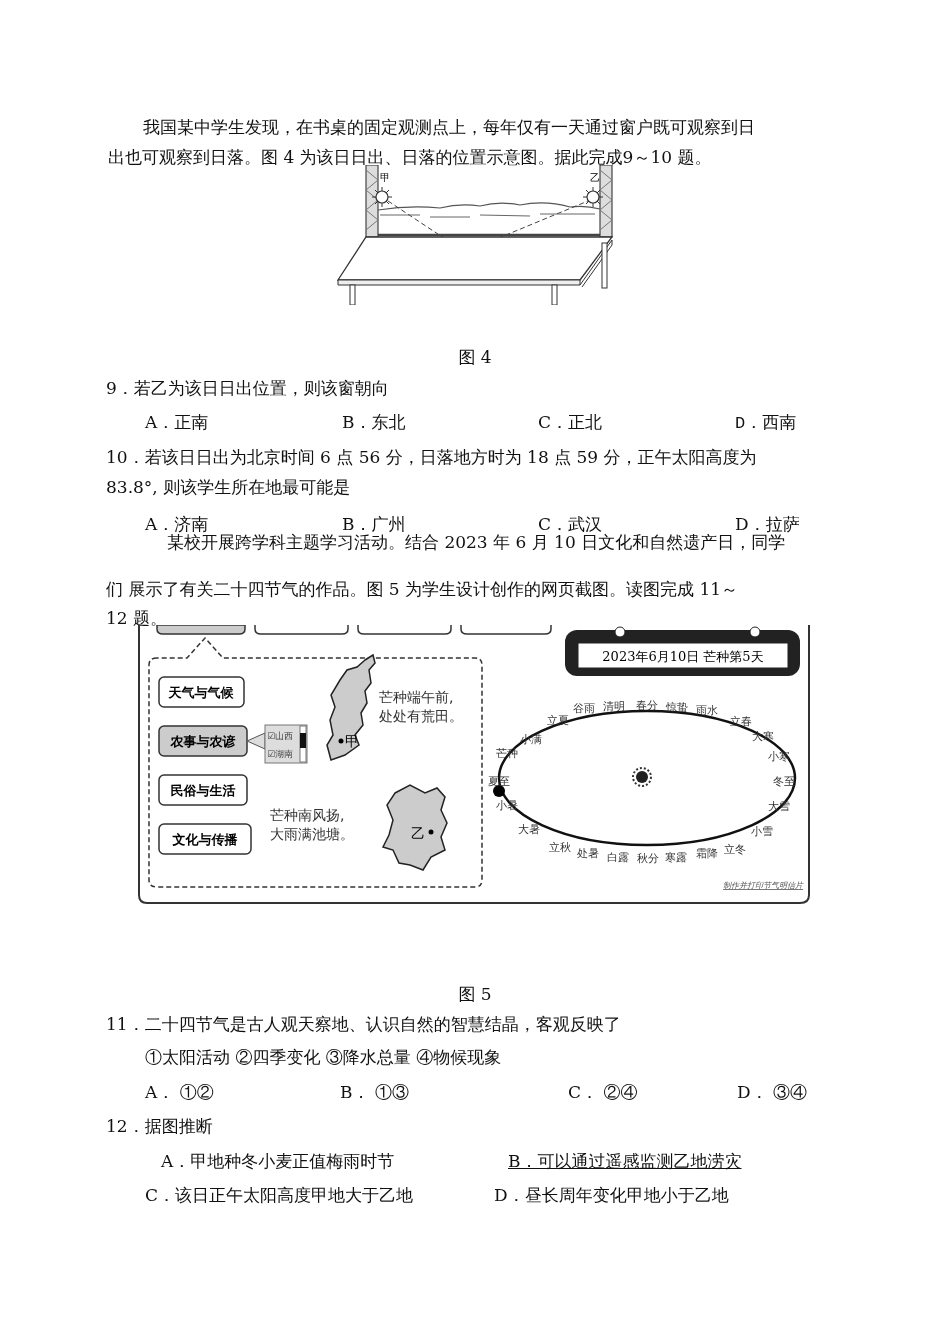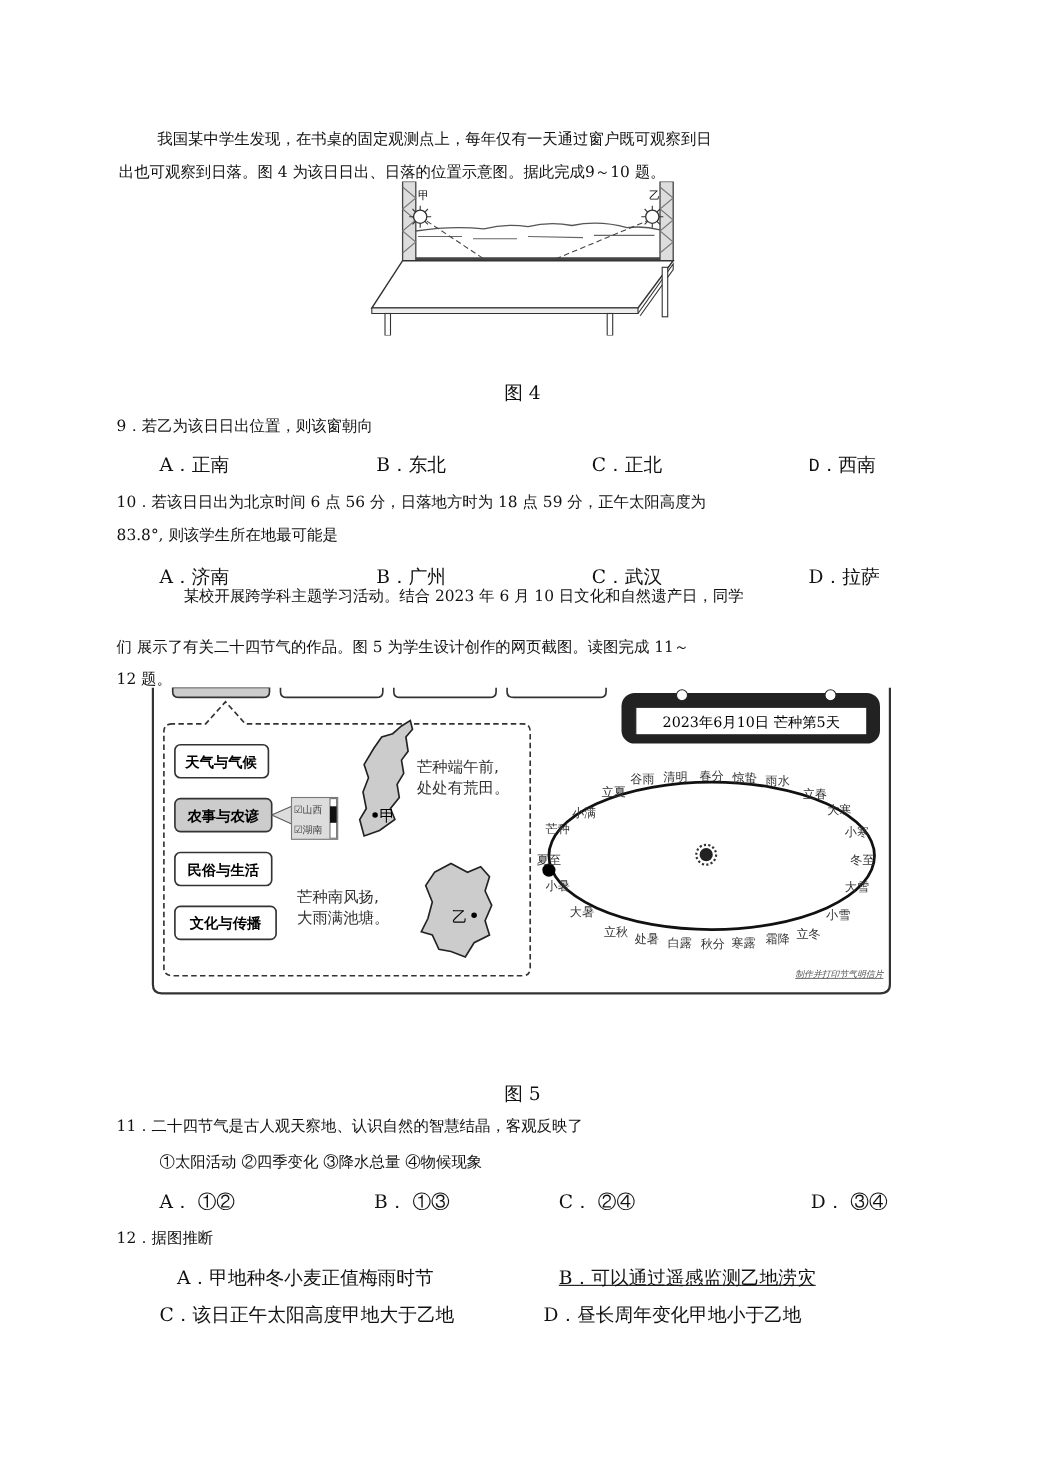--- a/index.html
+++ b/index.html
@@ -1,18 +1,18 @@
 <!DOCTYPE html>
 <html><head>
 <meta charset="utf-8">
 <style>
   html, body { margin: 0; padding: 0; background: #ffffff; }
   body { width: 950px; height: 1342px; position: relative; overflow: hidden;
          font-family: "DejaVu Serif", "Liberation Serif", serif; color: #111; }
-  .line { position: absolute; font-size: 14px; line-height: 22px; white-space: nowrap; }
+  .line { position: absolute; font-size: 17px; line-height: 22px; white-space: nowrap; }
   .cap { position: absolute; font-size: 17px; width: 950px; text-align: center; }
   .opt { position: absolute; font-size: 17px; white-space: nowrap; }
   svg text { font-family: "DejaVu Sans", "Liberation Sans", sans-serif; }
 </style>
 </head>
 <body>
 
 <div class="line" style="left:143px;top:116px;">我国某中学生发现，在书桌的固定观测点上，每年仅有一天通过窗户既可观察到日</div>
 <div class="line" style="left:108px;top:146px;">出也可观察到日落。图 4 为该日日出、日落的位置示意图。据此完成9～10 题。</div>
 
@@ -160,20 +160,20 @@
   </g>
 
   <text x="668" y="263" font-size="8" font-style="italic" fill="#555" text-anchor="end" text-decoration="underline">制作并打印节气明信片</text>
 </svg>
 <div class="cap" style="left:0;top:983px;">图 5</div>
 
 <div class="line" style="left:106px;top:1013px;">11．二十四节气是古人观天察地、认识自然的智慧结晶，客观反映了</div>
 <div class="line" style="left:145px;top:1046px;">①太阳活动   ②四季变化   ③降水总量   ④物候现象</div>
 <div class="opt" style="left:145px;top:1081px;">A． ①②</div>
 <div class="opt" style="left:340px;top:1081px;">B． ①③</div>
-<div class="opt" style="left:508px;top:1081px;">C． ②④</div>
+<div class="opt" style="left:568px;top:1081px;">C． ②④</div>
 <div class="opt" style="left:737px;top:1081px;">D． ③④</div>
 
 <div class="line" style="left:106px;top:1115px;">12．据图推断</div>
 <div class="opt" style="left:161px;top:1150px;">A．甲地种冬小麦正值梅雨时节</div>
 <div class="opt" style="left:508px;top:1150px;text-decoration:underline;">B．可以通过遥感监测乙地涝灾</div>
 <div class="opt" style="left:145px;top:1184px;">C．该日正午太阳高度甲地大于乙地</div>
 <div class="opt" style="left:494px;top:1184px;">D．昼长周年变化甲地小于乙地</div>
 
 </body></html>

